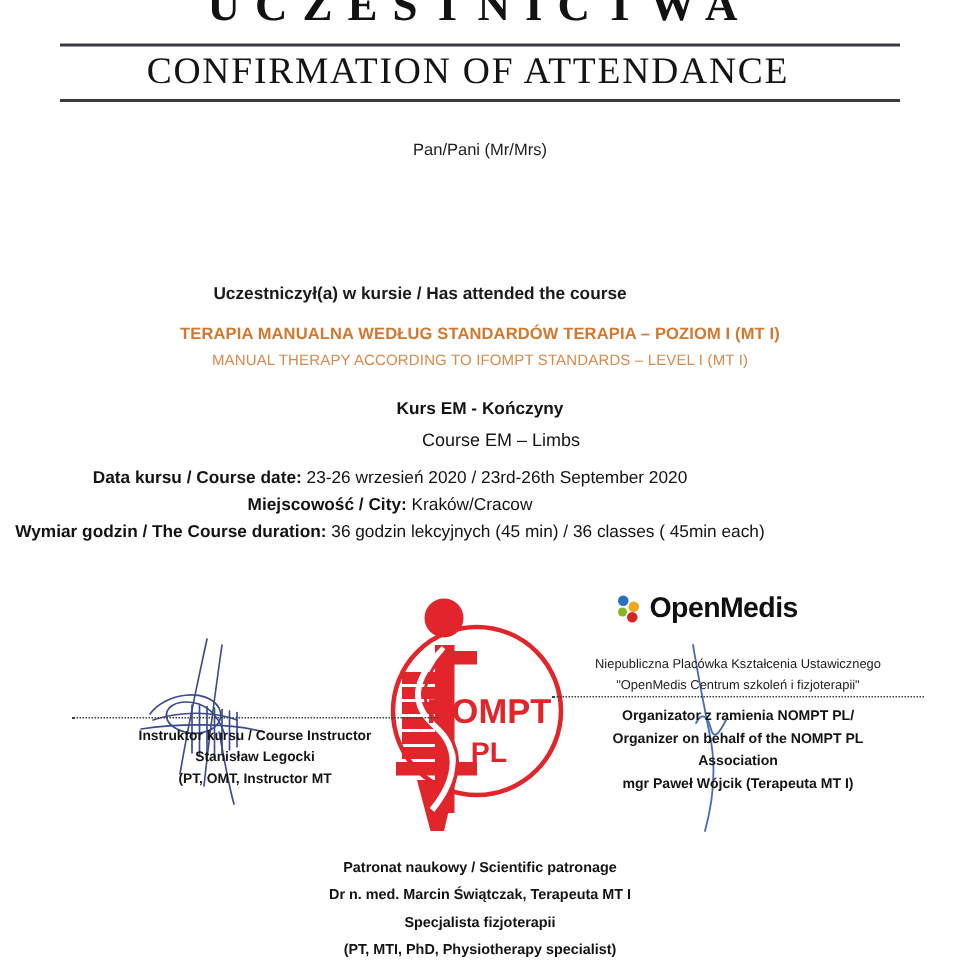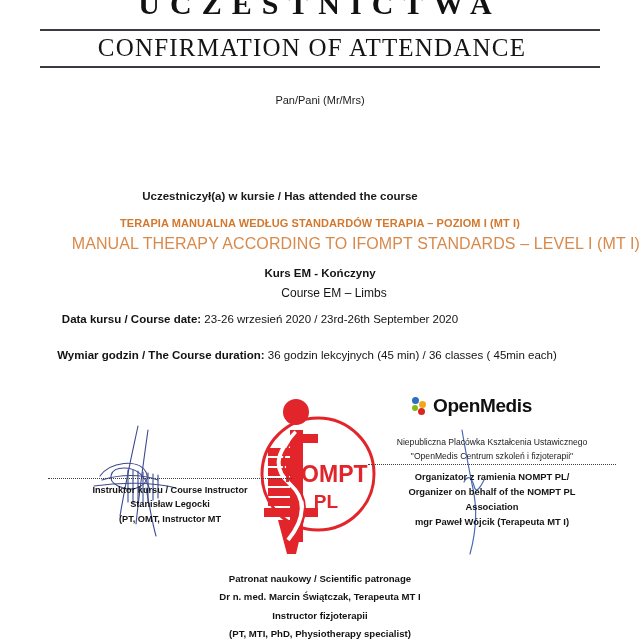--- a/index.html
+++ b/index.html
@@ -103,22 +103,22 @@
     font-weight: bold;
     color: #d2782f;
     letter-spacing: 0.1px;
     white-space: nowrap;
   }
   .course-title-en {
     position: absolute;
     top: 235px;
     left: 0;
     width: 640px;
-    text-align: right;
-    font-size: 16px;
+    text-align: center;
+    font-size: 10px;
     color: #d9894a;
     letter-spacing: 0.1px;
     white-space: nowrap;
   }
 
   
   .module-pl {
     position: absolute;
     top: 267px;
     left: 0;
@@ -146,21 +146,21 @@
     width: 520px;
     text-align: center;
     font-size: 11.5px;
     color: #131313;
     white-space: nowrap;
   }
   .detail-row .lbl { font-weight: bold; }
   .detail-row .val { font-weight: normal; }
   .detail-date { top: 313px; }
   .detail-city { top: 331px; }
-  .detail-duration { top: 349px; margin-left: 47px; }
+  .detail-duration { top: 349px; }
 
   
   .openmedis-logo {
     position: absolute;
     top: 395px;
     left: 412px;
     display: flex;
     align-items: center;
     gap: 4px;
   }
@@ -264,20 +264,24 @@
 
   <div class="course-title-pl">TERAPIA MANUALNA WEDŁUG STANDARDÓW TERAPIA – POZIOM I (MT I)</div>
   <div class="course-title-en">MANUAL THERAPY ACCORDING TO  IFOMPT STANDARDS – LEVEL I (MT I)</div>
 
   <div class="module-pl">Kurs EM - Kończyny</div>
   <div class="module-en">Course EM – Limbs</div>
 
   <div class="detail-row detail-date">
     <span class="lbl">Data kursu / Course date:</span>
     <span class="val">23-26 wrzesień 2020 / 23rd-26th September 2020</span>
+  </div>
+  <div class="detail-row detail-city">
+    <span class="lbl">Miejscowość / City:</span>
+    <span class="val">Kraków/Cracow</span>
   </div>
   <div class="detail-row detail-duration">
     <span class="lbl">Wymiar godzin / The Course duration:</span>
     <span class="val">36 godzin lekcyjnych (45 min) / 36 classes ( 45min each)</span>
   </div>
 
   <div class="openmedis-logo">
     <span class="om-dots">
       <i class="om-dot-blue"></i>
       <i class="om-dot-green"></i>
@@ -359,17 +363,17 @@
   <div class="sig-block sig-left">
     <div class="dotted"></div>
     <div>Instruktor kursu / Course Instructor</div>
     <div>Stanisław Legocki</div>
     <div>(PT, OMT, Instructor MT</div>
   </div>
 
   <div class="patronage">
     <div>Patronat naukowy / Scientific patronage</div>
     <div>Dr n. med. Marcin Świątczak, Terapeuta MT I</div>
-    <div>Instructor fizjoterapii</div>
+    <div>Specjalista fizjoterapii</div>
     <div>(PT, MTI, PhD, Physiotherapy specialist)</div>
   </div>
 
 </div>
 
 </body></html>

